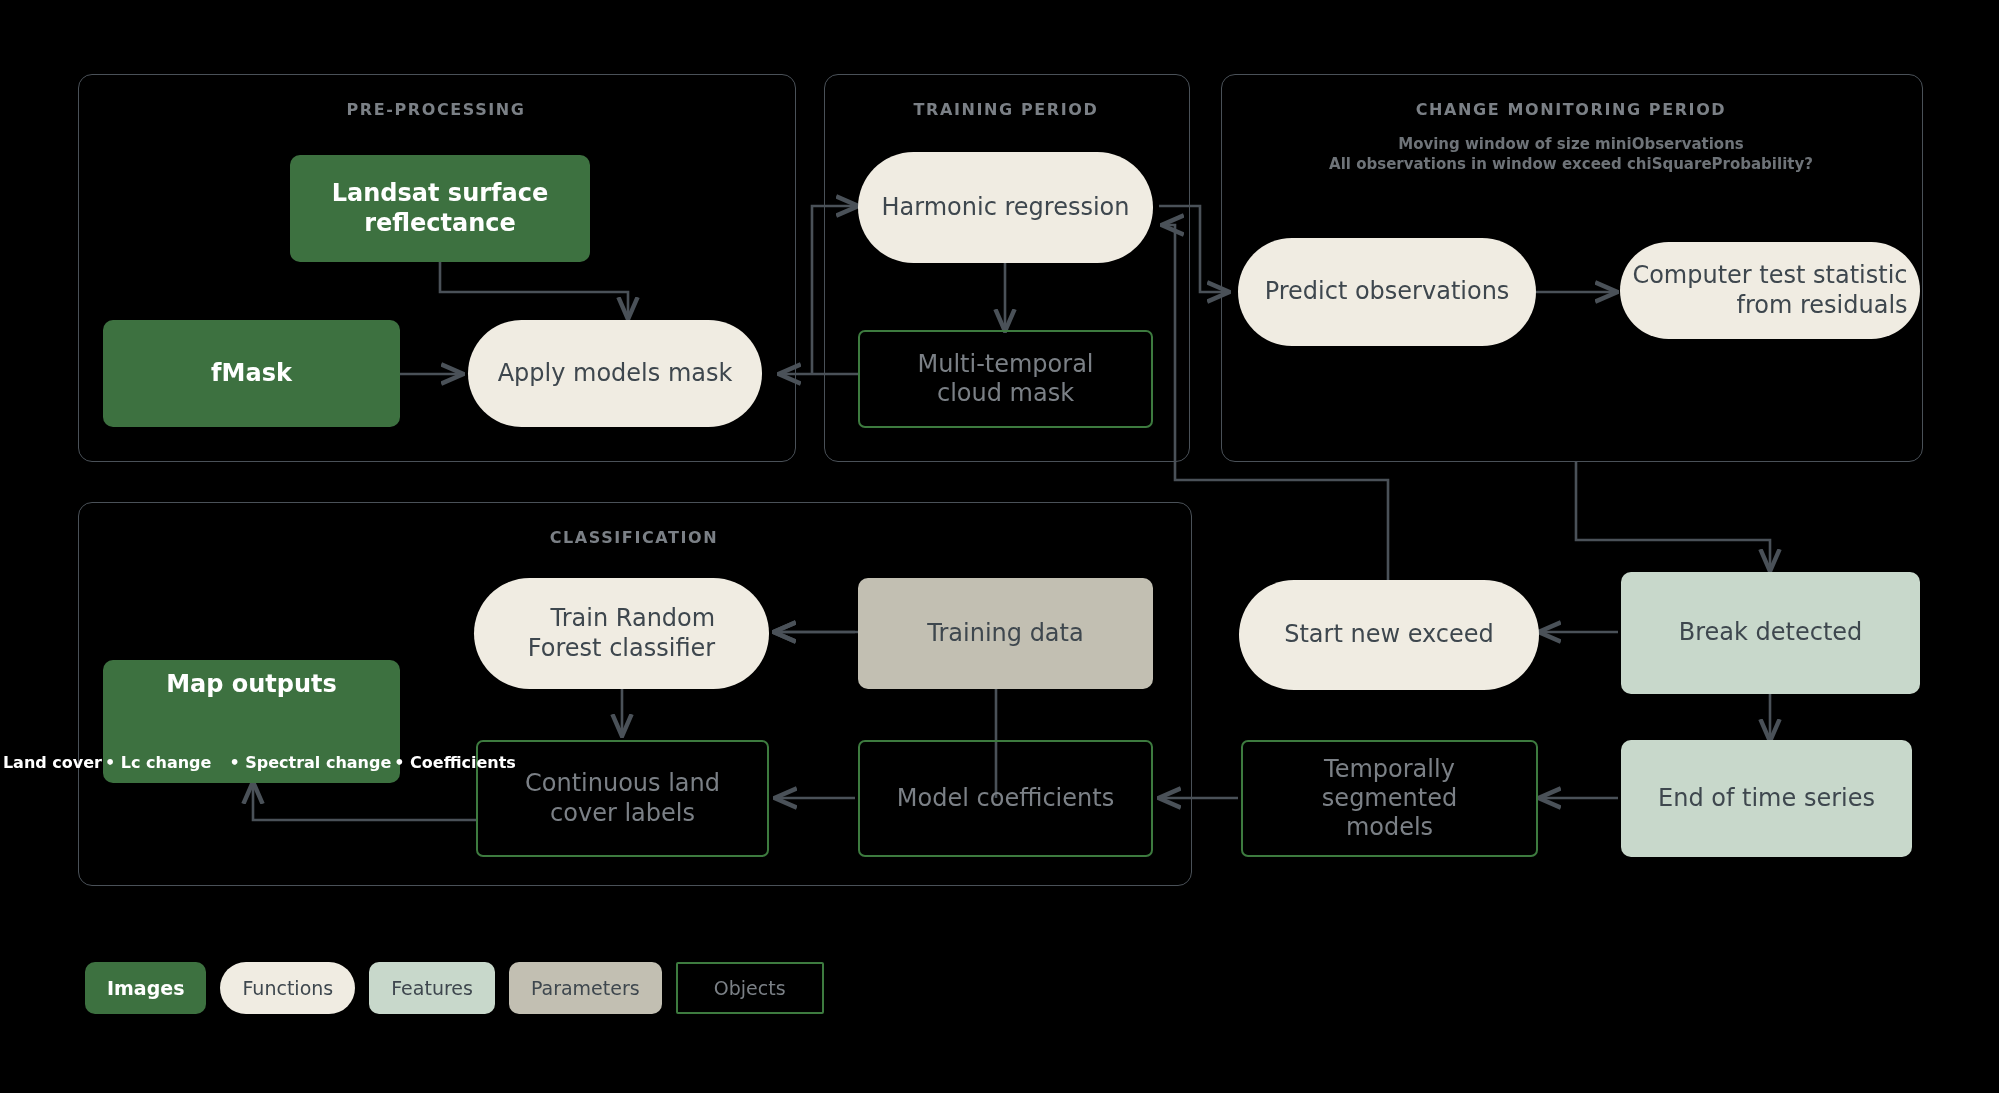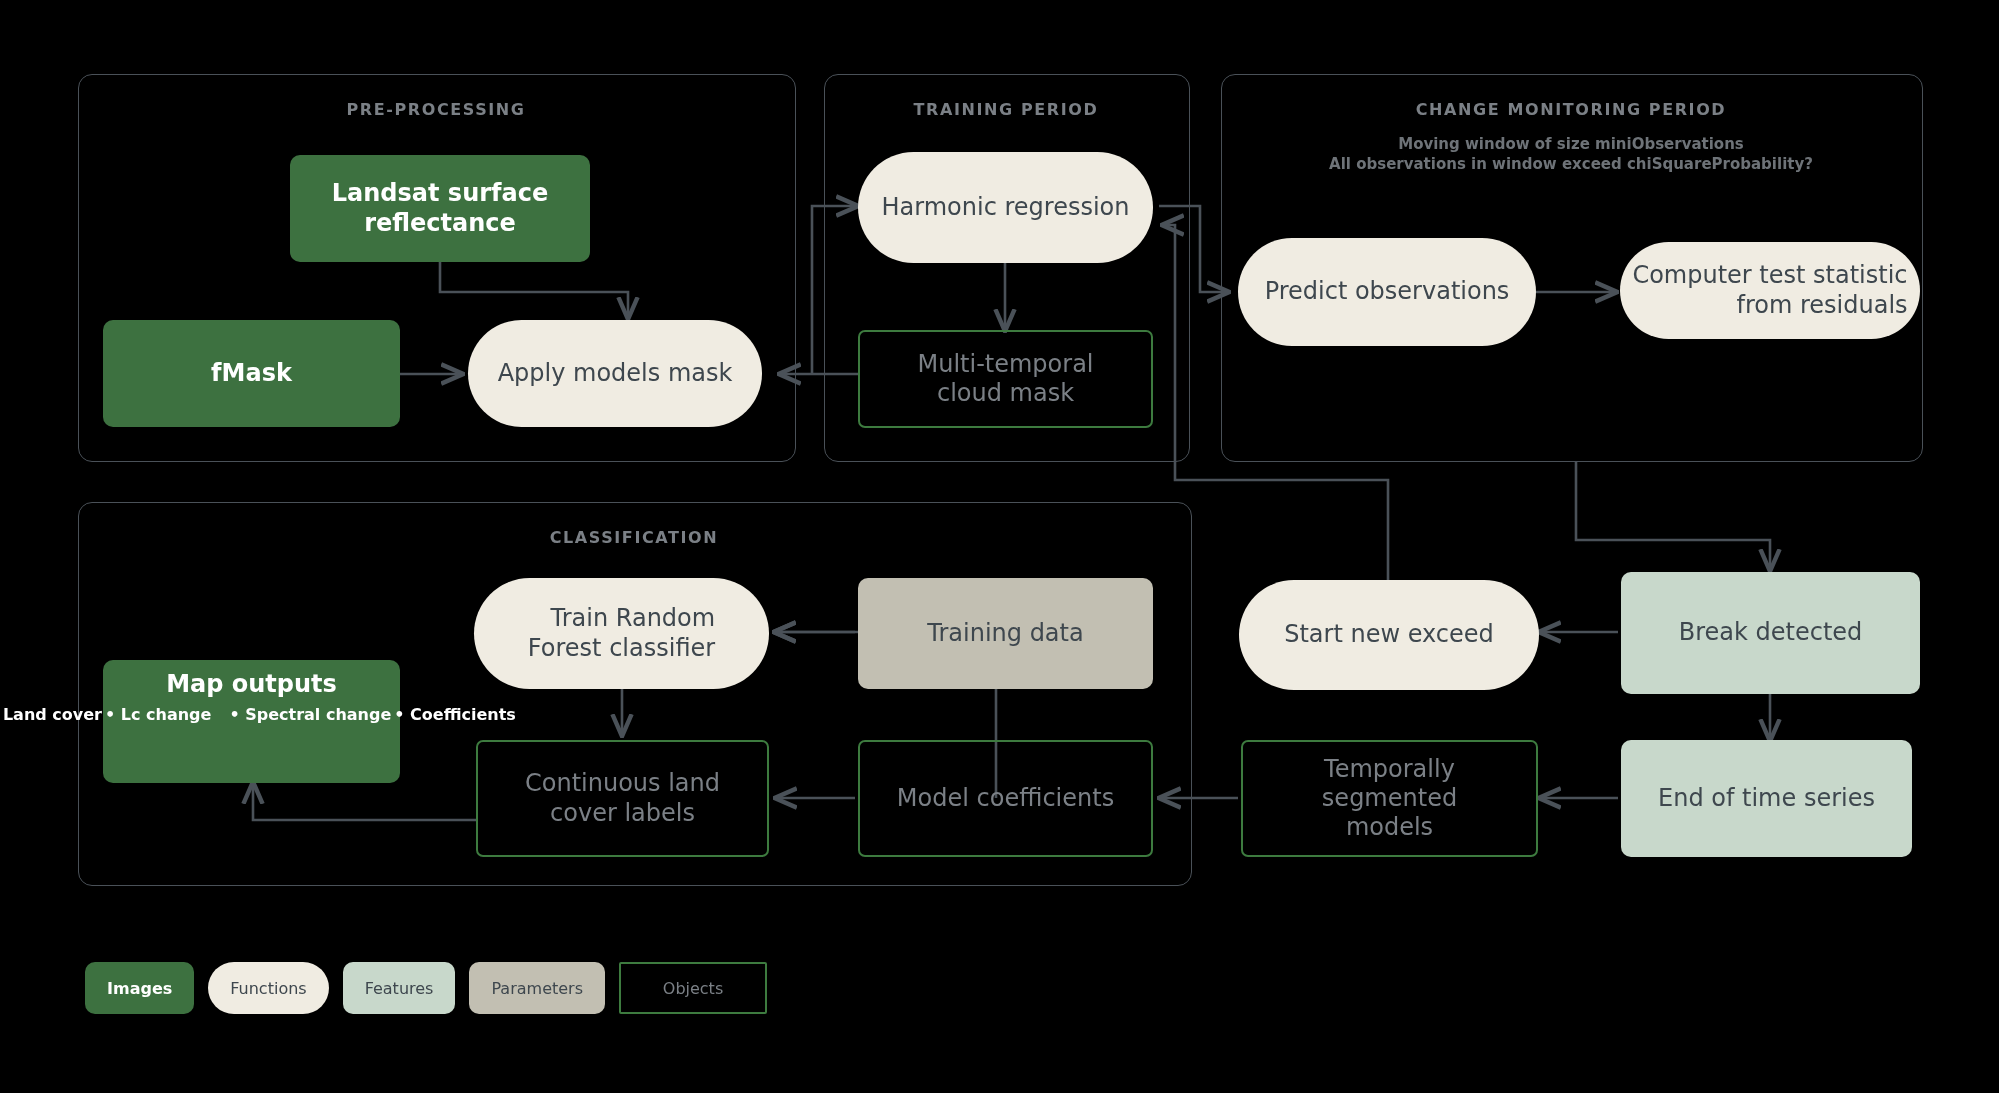--- a/index.html
+++ b/index.html
@@ -40,31 +40,31 @@
   .node .lbl{display:block;}
 
   
   .n-image{      background:#3d7140; color:#ffffff; border-radius:10px; font-weight:700; }
   .n-function{   background:#f0ece2; color:#3e474e; border-radius:60px; font-weight:400;text-align:right; }
   .n-feature{    background:#c8d8cb; color:#3e474e; border-radius:10px; font-weight:400; }
   .n-parameter{  background:#c2bfb2; color:#3e474e; border-radius:10px; font-weight:400; }
   .n-object{     background:transparent; color:#7b8086; border:2.4px solid #3d7b3f; border-radius:7px; font-weight:400; }
 
   
-  .mapout{flex-direction:column;justify-content:flex-start;padding:10px 14px;}
+  .mapout{flex-direction:column;justify-content:space-between;padding:10px 14px;}
   .mapout .mo-title{font-size:24px;font-weight:700;color:#fff;margin-bottom:6px;}
   .mapout .mo-cols{display:flex;gap:18px;font-size:16px;font-weight:700;color:#fff;}
   .mapout .mo-col{display:flex;flex-direction:row;gap:3px;text-align:left;}
   .mapout .mo-item{white-space:nowrap;}
 
   
   #legend{position:absolute;left:85px;top:962px;display:flex;align-items:center;gap:14px;z-index:5;}
   .lg{
     display:flex;align-items:center;justify-content:center;
-    height:52px;box-sizing:border-box;font-size:16px;padding:0 22px;
+    height:52px;box-sizing:border-box;font-size:19px;padding:0 22px;
   }
   .lg.n-function{border-radius:26px;}
   .lg.n-image{border-radius:10px;}
   .lg.n-feature{border-radius:10px;}
   .lg.n-parameter{border-radius:10px;}
   .lg.n-object{border-radius:2px;}
 </style>
 </head>
 <body>
 

